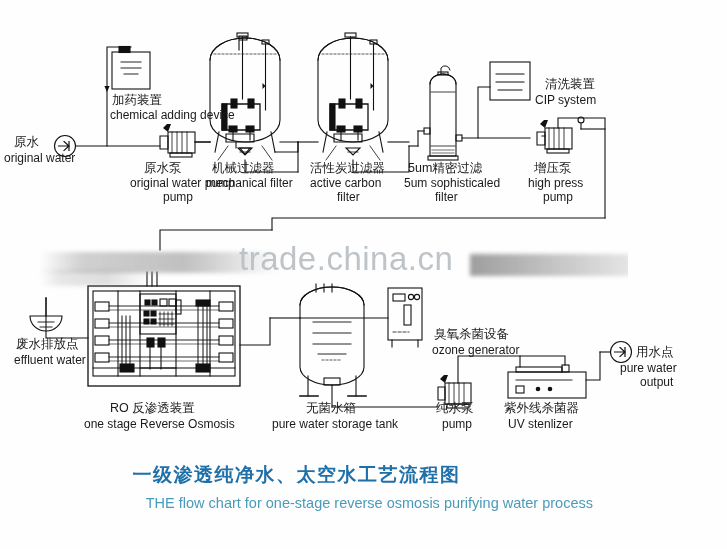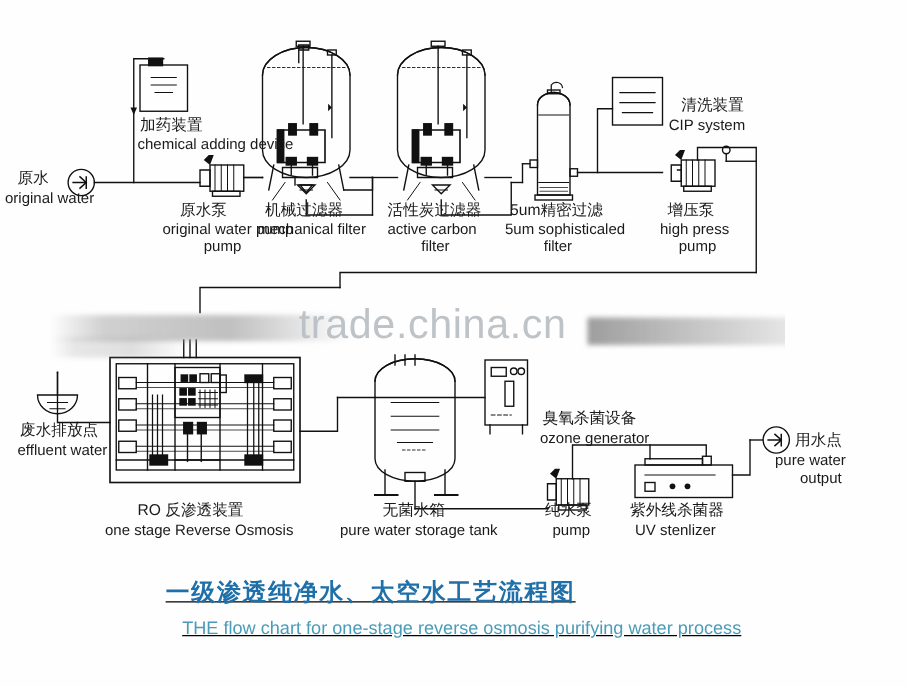--- a/index.html
+++ b/index.html
@@ -49,21 +49,20 @@
   }
   .wm-s1{ left:40px; top:14px; width:240px; height:21px; }
   .wm-s2{ left:470px; top:16px; width:215px; height:22px;
           background:linear-gradient(90deg,rgba(120,120,120,.72) 0%,rgba(150,150,150,.5) 45%,rgba(210,210,210,0) 100%); }
   .wm-s3{ left:40px; top:32px; width:110px; height:16px; opacity:.5; }
   .title-block{
     position:absolute;
     left:0; top:462px;
     width:593px;
     text-align:center;
-    text-decoration:underline;
   }
   .title-cn{
     font-size:19px;
     font-weight:bold;
     color:#1f6fa8;
     letter-spacing:1.5px;
     line-height:26px;
     margin:0;
   }
   .title-en{

